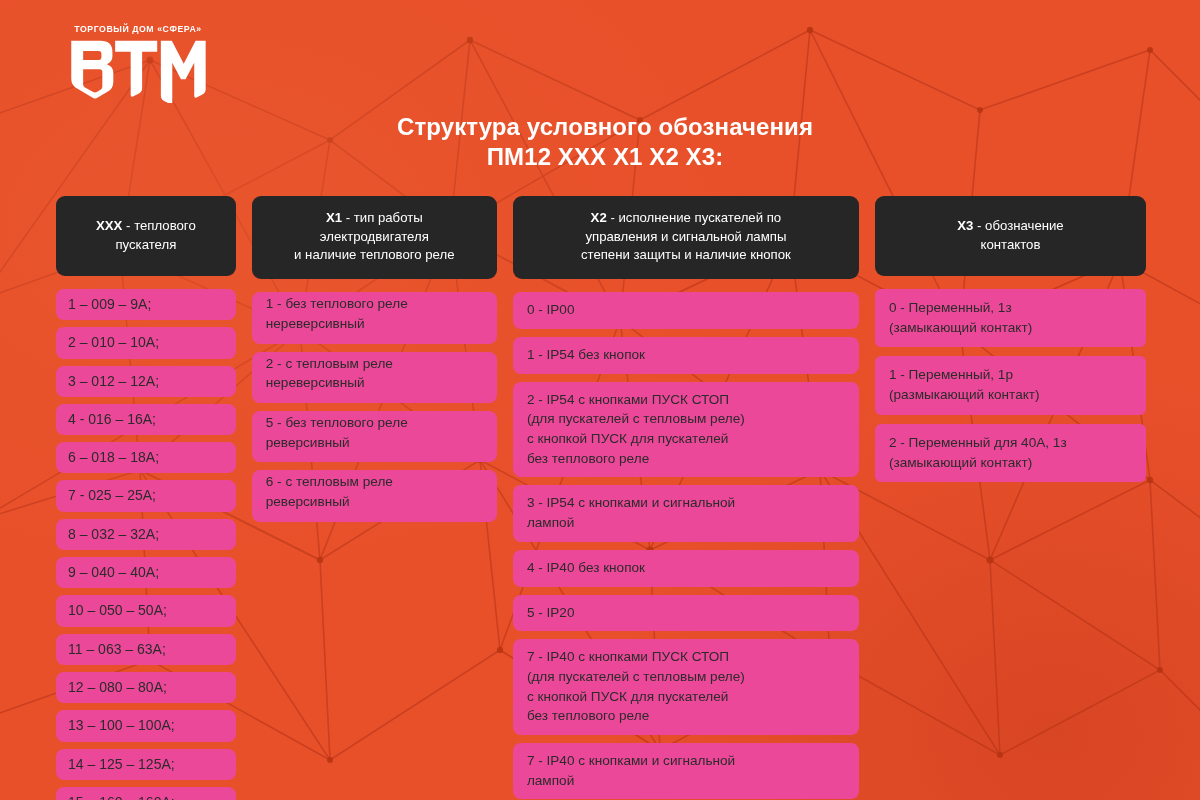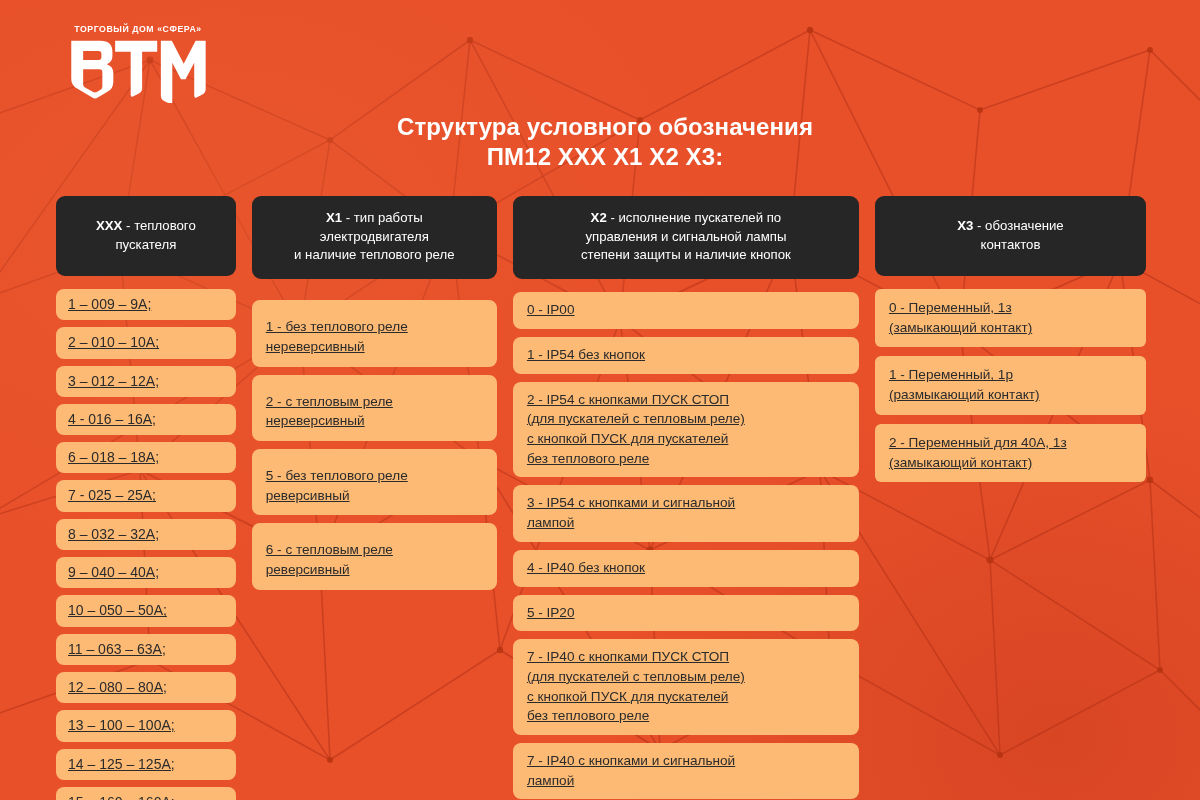--- a/index.html
+++ b/index.html
@@ -111,33 +111,32 @@
     min-height: 80px;
     display: flex;
     flex-direction: column;
     justify-content: center;
     margin-bottom: 13px;
   }
   .col-header b { font-weight: bold; }
   .col-header .hl { display: block; }
 
   .item {
-    background: #fdba74;
+    background: #ec4899;
     color: #2b2b2b;
     border-radius: 8px;
     font-size: 13.6px;
     line-height: 1.45;
     padding: 6px 12px 7px;
     margin-bottom: 7px;
-    text-decoration: underline;
   }
   .item .il { display: block; white-space: nowrap; }
 
   .col-0 .item { padding: 5px 12px 6px; font-size: 14px; }
-  .col-1 .item { padding: 17px 14px 10px; margin-bottom: 8px; margin-top: 8px; }
+  .col-1 .item { padding: 2px 14px 10px; margin-bottom: 8px; }
   .col-2 .item { padding: 8px 14px 9px; margin-bottom: 8px; }
   .col-3 .item { padding: 9px 14px 10px; margin-bottom: 9px; border-radius: 6px; }
 </style>
 </head>
 <body>
 
 <svg id="bg-pattern" viewBox="0 0 1200 800" preserveAspectRatio="none" aria-hidden="true">
   <rect x="0" y="0" width="1200" height="800" fill="#E8502A"></rect>
   <g stroke="#C23A1C" stroke-width="1.6" fill="none" opacity="0.75">
     <path d="M-20 120 L150 60 L330 140 L470 40 L640 120 L810 30 L980 110 L1150 50 L1230 130"></path>

